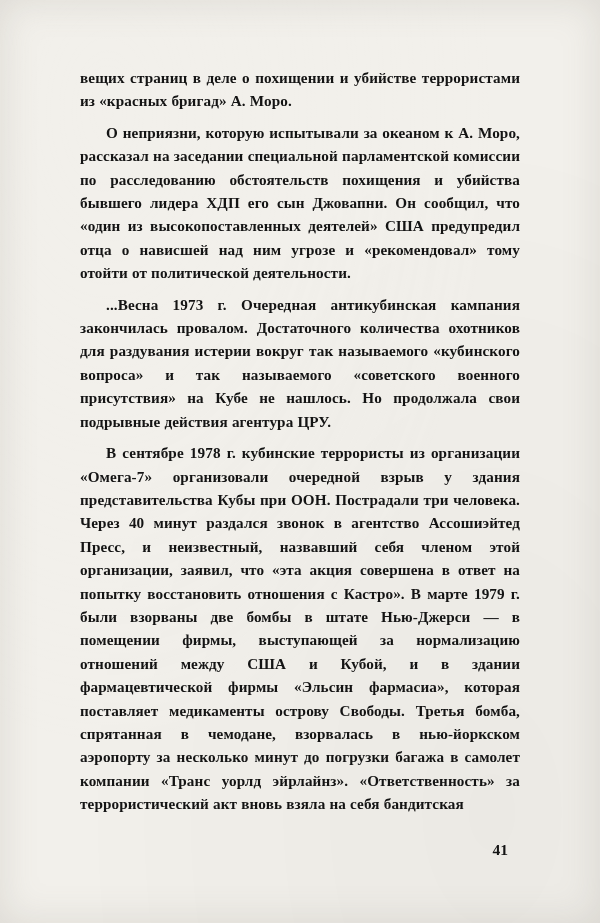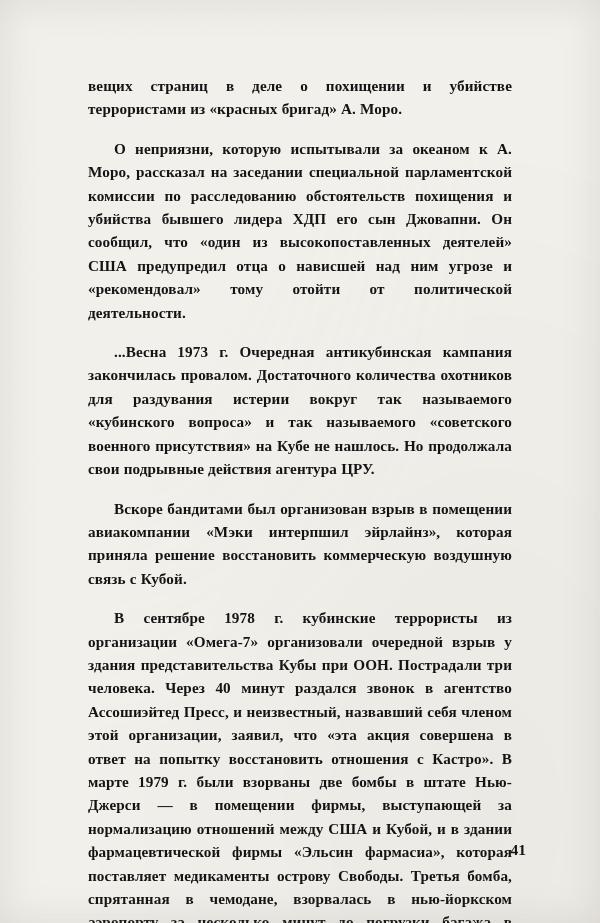--- a/index.html
+++ b/index.html
@@ -19,36 +19,36 @@
     height: 923px;
     background: #f2f0eb;
   }
   .page-inner {
     position: absolute;
     left: 72px;
     top: 58px;
     width: 456px;
   }
   .para {
-    margin: 16px;
+    margin: 8px;
     font-size: 15.2px;
     line-height: 23.4px;
     text-align: justify;
     text-justify: inter-word;
     color: #141414;
     font-weight: bold;
     letter-spacing: 0.1px;
     word-spacing: 0.2px;
   }
   .para.indent {
     text-indent: 26px;
   }
   .page-number {
     position: absolute;
-    right: 74px;
+    right: 92px;
     bottom: 64px;
     font-size: 15.5px;
     font-weight: bold;
     color: #141414;
     font-family: "Liberation Serif", serif;
     text-align: center;
   }
   .grain {
     position: absolute;
     inset: 0;
@@ -67,19 +67,18 @@
   }
 </style>
 </head>
 <body>
 
 <div class="page">
   <div class="page-inner">
     <p class="para">вещих страниц в деле о похищении и убийстве террористами из «красных бригад» А. Моро.</p>
     <p class="para indent">О неприязни, которую испытывали за океаном к А. Моро, рассказал на заседании специальной парламентской комиссии по расследованию обстоятельств похищения и убийства бывшего лидера ХДП его сын Джовапни. Он сообщил, что «один из высокопоставленных деятелей» США предупредил отца о нависшей над ним угрозе и «рекомендовал» тому отойти от политической деятельности.</p>
     <p class="para indent">...Весна 1973 г. Очередная антикубинская кампания закончилась провалом. Достаточного количества охотников для раздувания истерии вокруг так называемого «кубинского вопроса» и так называемого «советского военного присутствия» на Кубе не нашлось. Но продолжала свои подрывные действия агентура ЦРУ.</p>
-    <p class="para indent">Вскоре бандитами был организован взрыв в помещении авиакомпании «Мэки интерпшил эйрлайнз», которая приняла решение восстановить коммерческую воздушную связь с Кубой.</p>
     <p class="para indent">В сентябре 1978 г. кубинские террористы из организации «Омега-7» организовали очередной взрыв у здания представительства Кубы при ООН. Пострадали три человека. Через 40 минут раздался звонок в агентство Ассошиэйтед Пресс, и неизвестный, назвавший себя членом этой организации, заявил, что «эта акция совершена в ответ на попытку восстановить отношения с Кастро». В марте 1979 г. были взорваны две бомбы в штате Нью-Джерси — в помещении фирмы, выступающей за нормализацию отношений между США и Кубой, и в здании фармацевтической фирмы «Эльсин фармасиа», которая поставляет медикаменты острову Свободы. Третья бомба, спрятанная в чемодане, взорвалась в нью-йоркском аэропорту за несколько минут до погрузки багажа в самолет компании «Транс уорлд эйрлайнз». «Ответственность» за террористический акт вновь взяла на себя бандитская</p>
   </div>
   <div class="page-number">41</div>
   <div class="grain"></div>
   <div class="edge-shade"></div>
 </div>
 
 </body></html>

